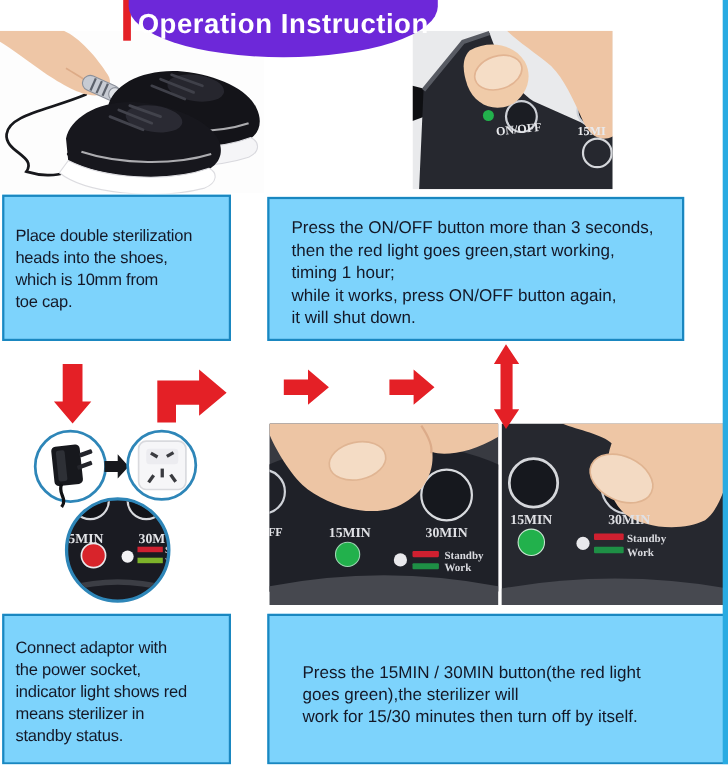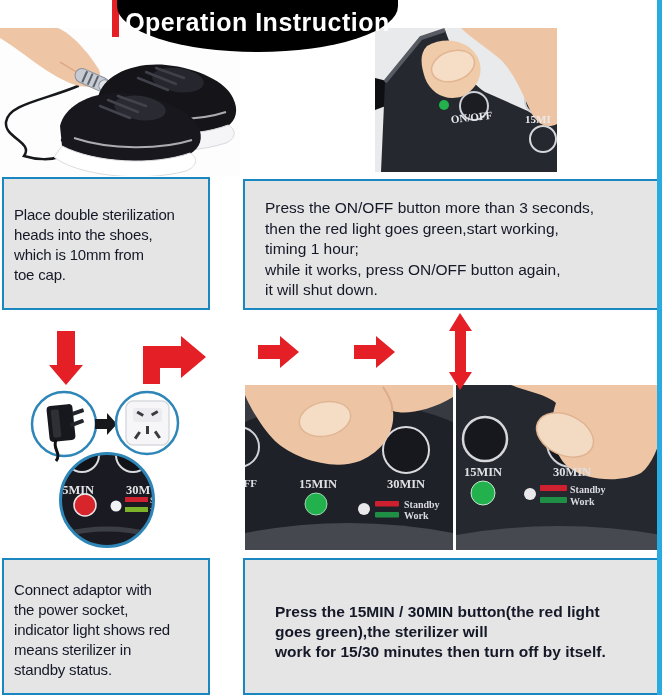--- a/index.html
+++ b/index.html
@@ -4,40 +4,40 @@
 <style>
   html,body{margin:0;padding:0;background:#ffffff;}
   .canvas{
     position:relative;width:662px;height:695px;background:#ffffff;overflow:hidden;
     font-family:"Liberation Sans",sans-serif;
   }
   .photo{position:absolute;z-index:5;}
   
   .banner-tab{position:absolute;left:112px;top:0;width:7px;height:37px;background:#E42026;z-index:29;}
   .banner{
-    position:absolute;left:117px;top:0;width:281px;height:52px;background:#000000;z-index:30;
+    position:absolute;left:117px;top:0;width:281px;height:52px;background:#6d28d9;z-index:30;
     border-bottom-left-radius:140px 46px;border-bottom-right-radius:140px 46px;
   }
   .banner-title{
     display:block;text-align:center;color:#ffffff;font-weight:bold;font-size:25px;
     line-height:44px;letter-spacing:.5px;
   }
   
   .box{
-    position:absolute;background:#e5e5e5;border:2px solid #1A87C0;color:#141827;
+    position:absolute;background:#7dd3fc;border:2px solid #1A87C0;color:#141827;
     white-space:pre-line;box-sizing:border-box;z-index:10;
   }
   .box-tl{left:2px;top:177px;width:208px;height:133px;font-size:15px;line-height:20px;
     letter-spacing:-0.2px;padding:26px 4px 0 10px;}
-  .box-tr{left:243px;top:179px;width:419px;height:131px;font-size:15.5px;line-height:20.5px;
+  .box-tr{left:243px;top:179px;width:379px;height:131px;font-size:15.5px;line-height:20.5px;
     padding:17px 4px 0 20px;}
   .box-bl{left:2px;top:558px;width:208px;height:137px;font-size:15px;line-height:20px;
     letter-spacing:-0.2px;padding:20px 8px 0 10px;}
   .box-br{left:243px;top:558px;width:419px;height:137px;font-size:15.5px;line-height:20px;
-    padding:42px 4px 0 30px;font-weight:bold;}
+    padding:42px 4px 0 30px;}
   .arrows{position:absolute;left:0;top:308px;z-index:20;pointer-events:none;}
   .right-strip{position:absolute;right:0;top:0;width:5px;height:695px;background:#29ABE2;z-index:50;}
   svg text{font-family:"Liberation Serif",serif;font-weight:bold;}
 </style>
 </head>
 <body>
 
 <div class="canvas">
 
   <svg class="photo" style="left:0;top:28px;" width="240" height="148" viewBox="0 0 240 148">

